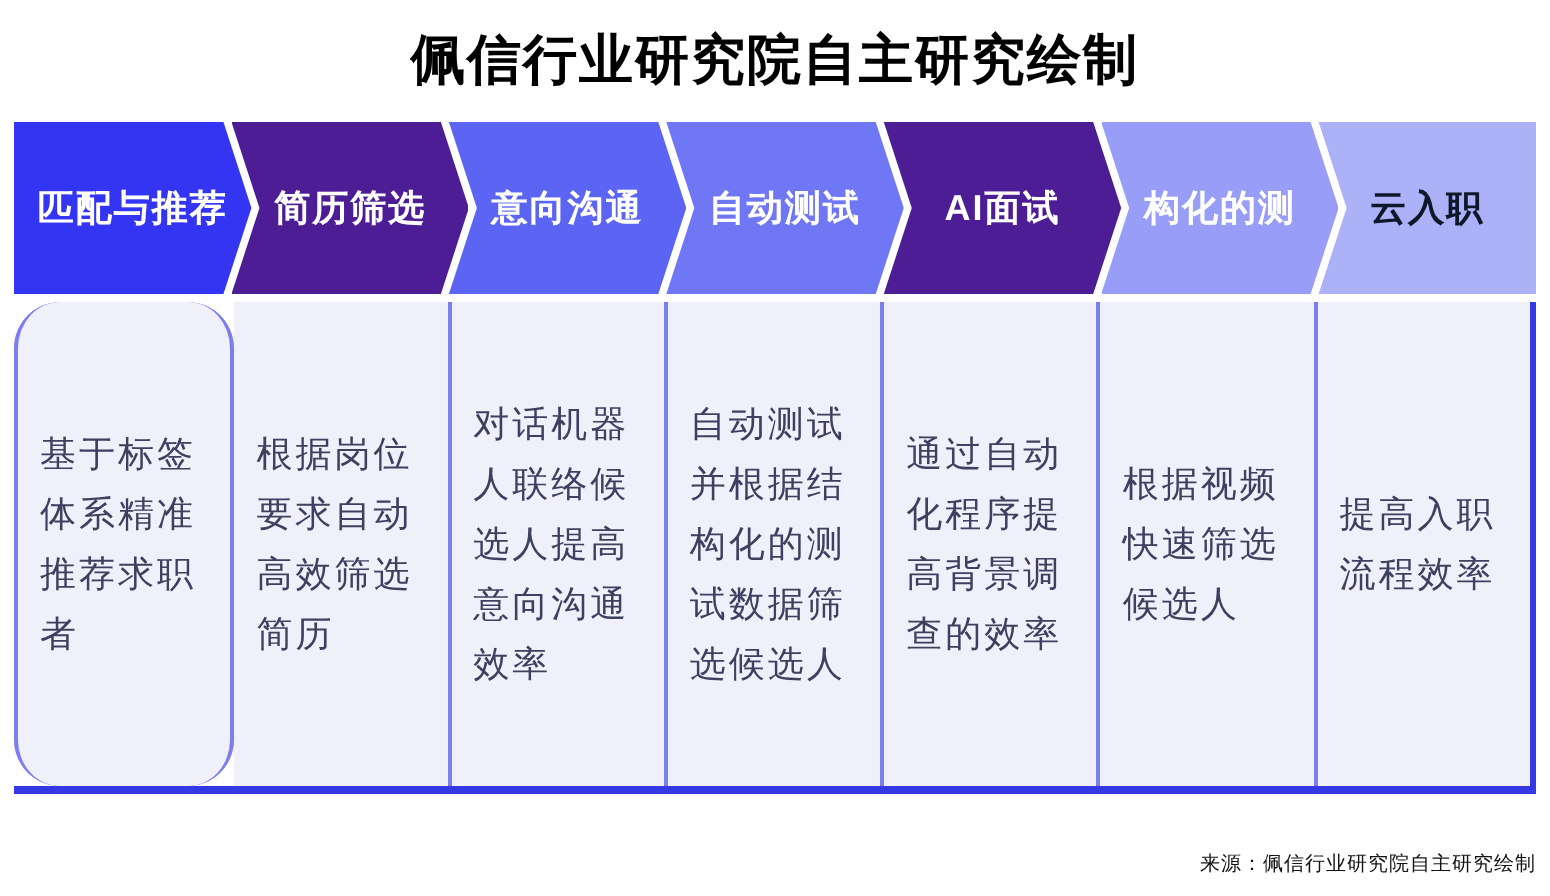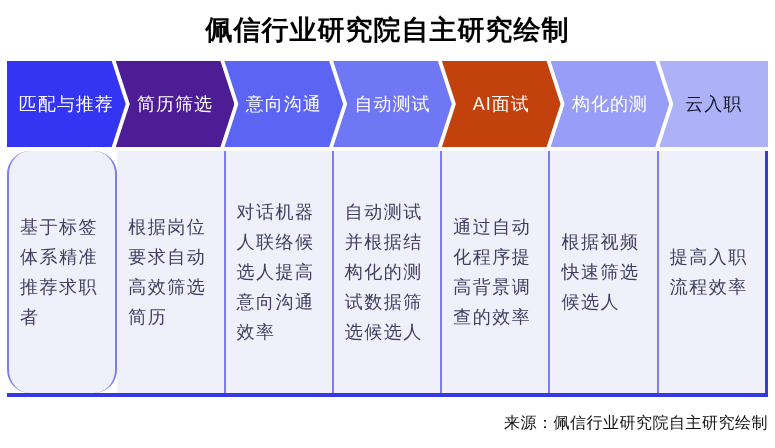--- a/index.html
+++ b/index.html
@@ -18,20 +18,21 @@
     margin:12px 0 0 0;text-align:center;
     font-size:27px;font-weight:bold;color:#000;letter-spacing:1px;
   }
   
   .hrow{display:flex;height:86px;margin-top:13px;}
   .hslot{flex:1 1 0;position:relative;min-width:0;}
   .chev{
     position:absolute;top:0;bottom:0;left:0;right:-10px;
     display:flex;align-items:center;justify-content:center;
     clip-path:polygon(0 0, calc(100% - 14px) 0, 100% 50%, calc(100% - 14px) 100%, 0 100%, 14px 50%);
+    font-weight:bold;
   }
   .hslot:first-child .chev{
     clip-path:polygon(0 0, calc(100% - 14px) 0, 100% 50%, calc(100% - 14px) 100%, 0 100%);
   }
   .hslot:last-child .chev{
     right:0;
     clip-path:polygon(0 0, 100% 0, 100% 100%, 0 100%, 14px 50%);
   }
   .hlabel{color:#ffffff;font-size:18px;letter-spacing:1px;white-space:nowrap;}
   
@@ -43,22 +44,22 @@
     display:flex;align-items:center;
     padding:10px 6px 10px 11px;
   }
   .cell:first-child{border-left:2px solid var(--sep);border-radius:23px;}
   .cell:last-child{border-right:3px solid var(--frame);}
   .ctext{
     font-size:18px;line-height:30px;letter-spacing:1.5px;
     color:var(--celltext);white-space:pre-line;
   }
   .source{
-    text-align:right;margin-top:16px;
-    font-size:16px;color:#111111;letter-spacing:0.5px;
+    text-align:right;margin-top:28px;
+    font-size:10px;color:#111111;letter-spacing:0.5px;
   }
 </style>
 </head>
 <body>
 
 <div class="wrap">
   <h1 class="title">佩信行业研究院自主研究绘制</h1>
 
   <div class="hrow">
   <div class="hslot">
@@ -79,21 +80,21 @@
     </div>
   </div>
 
   <div class="hslot">
     <div class="chev" style="background: rgb(112, 119, 245);">
       <span class="hlabel" style="color: rgb(255, 255, 255);">自动测试</span>
     </div>
   </div>
 
   <div class="hslot">
-    <div class="chev" style="background: #c2410c;">
+    <div class="chev" style="background: #4c1d95;">
       <span class="hlabel" style="color: rgb(255, 255, 255);">AI面试</span>
     </div>
   </div>
 
   <div class="hslot">
     <div class="chev" style="background: rgb(152, 157, 247);">
       <span class="hlabel" style="color: rgb(255, 255, 255);">构化的测</span>
     </div>
   </div>
 

